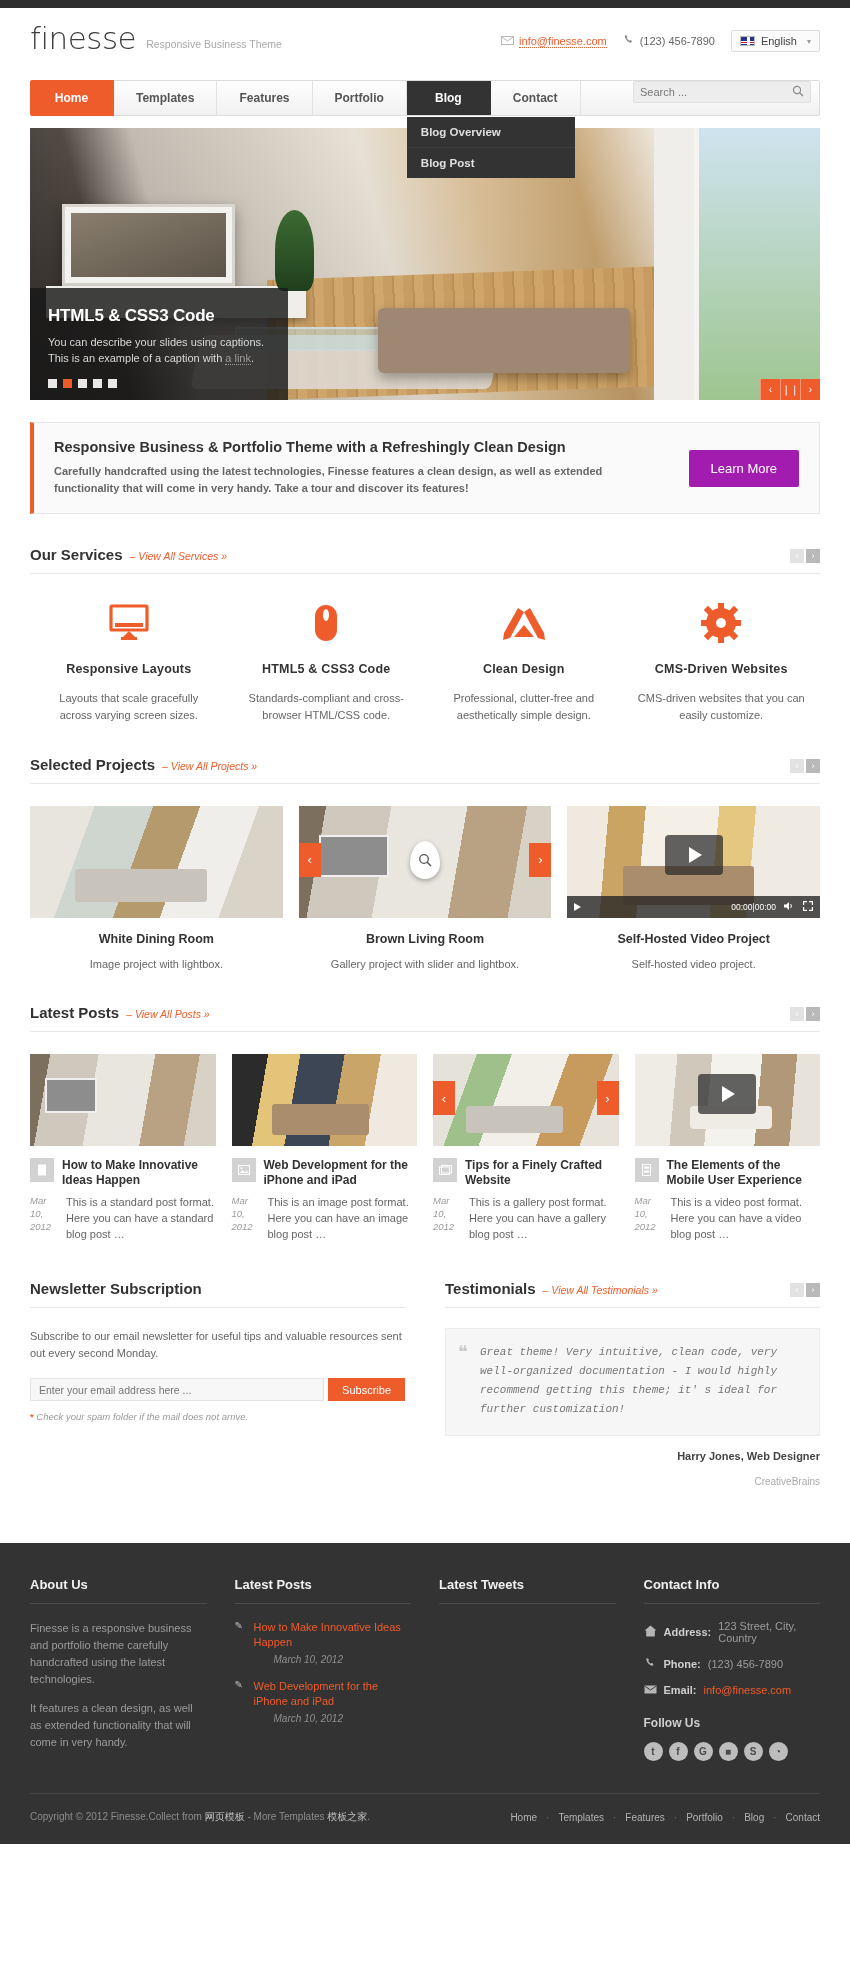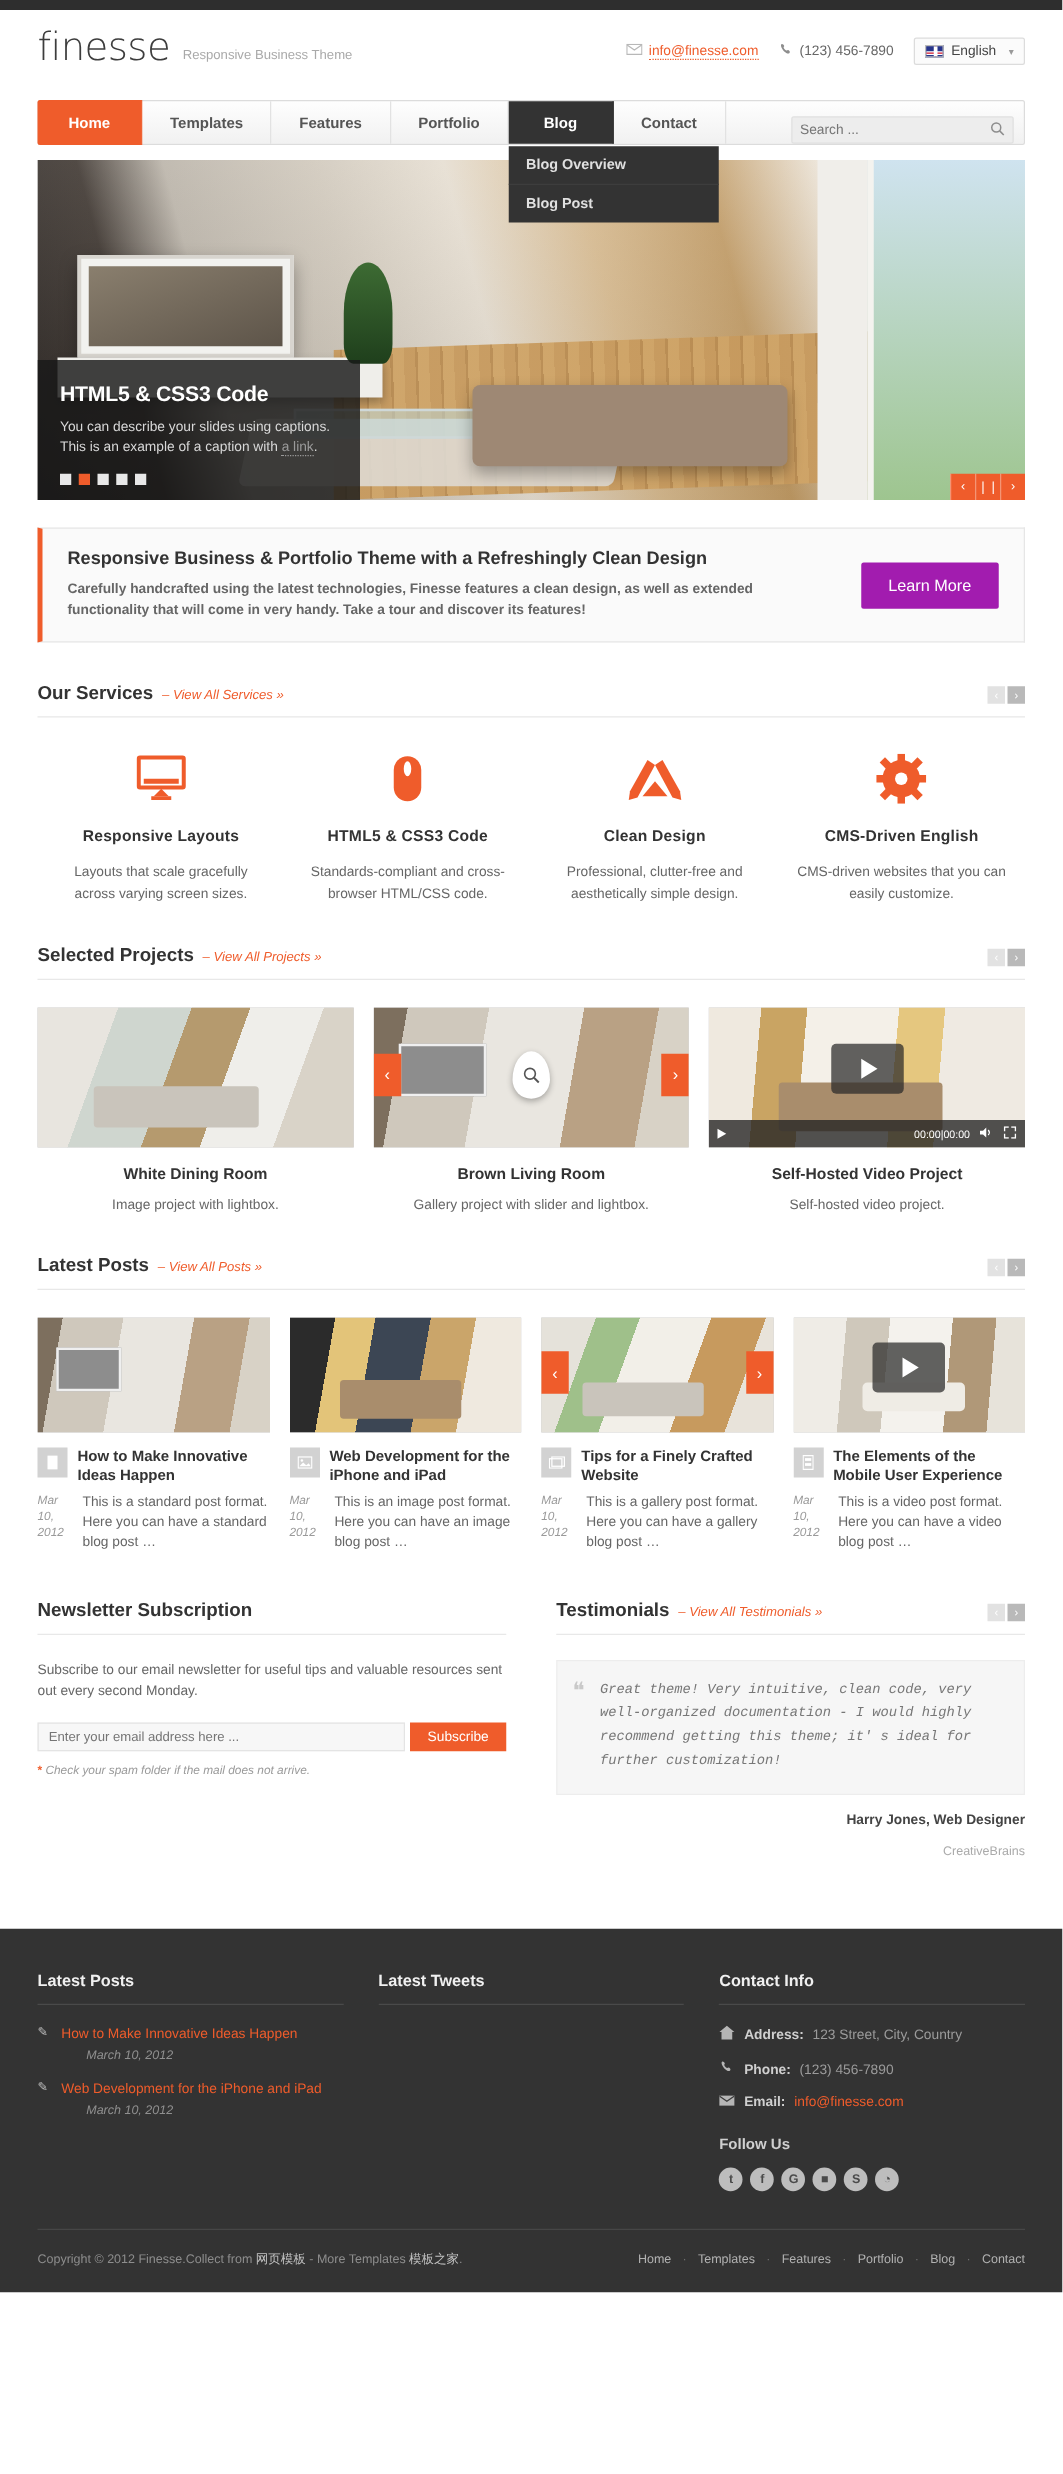--- a/index.html
+++ b/index.html
@@ -45,21 +45,21 @@
     display: flex; align-items: stretch; position: relative;
   }
   .navitem {
     padding: 0 22px; display: flex; align-items: center; justify-content:center;
     font-size: 12px; font-weight: bold; color: #555; cursor: pointer;
     border-right: 1px solid #e2e2e2; position: relative;
     min-width: 84px;
   }
   .navitem.active { background: #ef5c2b; color: #fff; border-right-color:#ef5c2b; margin:-1px 0 -1px -1px; border-radius:2px 0 0 2px;}
   .navitem.open { background: #333333; color: #fff; border-right-color:#333; }
-  .nav-search { margin-left: auto; display:flex; align-items:flex-end; padding-right: 8px; }
+  .nav-search { margin-left: auto; display:flex; align-items:flex-start; padding-right: 8px; }
   .search-box {
     display:flex; align-items:center; background:#ededed; border:1px solid #e0e0e0;
     border-radius:2px; width: 178px; height: 22px; padding: 0 6px;
   }
   .search-box input { border:0; background:transparent; outline:none; flex:1;
     font-size: 11px; color:#999; font-family:inherit; }
   .dropdown {
     position:absolute; top: 36px; left: 0; width: 168px; background:#333333; z-index: 40;
   }
   .dropitem { padding: 9px 14px; font-size: 11.5px; color: #e0e0e0; border-bottom:1px solid #3d3d3d; cursor:pointer;}
@@ -374,21 +374,21 @@
                   <rect x="0" y="17" width="8" height="6"></rect>
                   <rect x="32" y="17" width="8" height="6"></rect>
                   <rect x="4" y="4" width="7" height="6" transform="rotate(45 7 7)"></rect>
                   <rect x="29" y="4" width="7" height="6" transform="rotate(-45 33 7)"></rect>
                   <rect x="4" y="30" width="7" height="6" transform="rotate(-45 7 33)"></rect>
                   <rect x="29" y="30" width="7" height="6" transform="rotate(45 33 33)"></rect>
                 </g>
                 <circle cx="20" cy="20" r="5" fill="#fff"></circle>
               </svg>
           </div>
-          <h4>CMS-Driven English</h4>
+          <h4>CMS-Driven Websites</h4>
           <p>CMS-driven websites that you can easily customize.</p>
         </div>
       </div>
     </div>
 
     <div class="sec">
       <div class="sec-head">
         <h2>Selected Projects</h2>
         <span class="more">– View All Projects »</span>
         <div class="sec-nav">
@@ -574,20 +574,25 @@
         <div class="quote-author">Harry Jones, Web Designer</div>
         <div class="quote-company">CreativeBrains</div>
       </div>
     </div>
   </div>
 
   <div class="footer">
     <div class="wrap">
       <div class="fcols">
 
+        <div class="fcol">
+          <h3>About Us</h3>
+          <p>Finesse is a responsive business and portfolio theme carefully handcrafted using the latest technologies.</p>
+          <p>It features a clean design, as well as extended functionality that will come in very handy.</p>
+        </div>
 
         <div class="fcol">
           <h3>Latest Posts</h3>
           <div class="fpost">
             <span class="pencil">✎</span>
             <div>
               <a>How to Make Innovative Ideas Happen</a>
               <span class="fdate">March 10, 2012</span>
             </div>
           </div>

